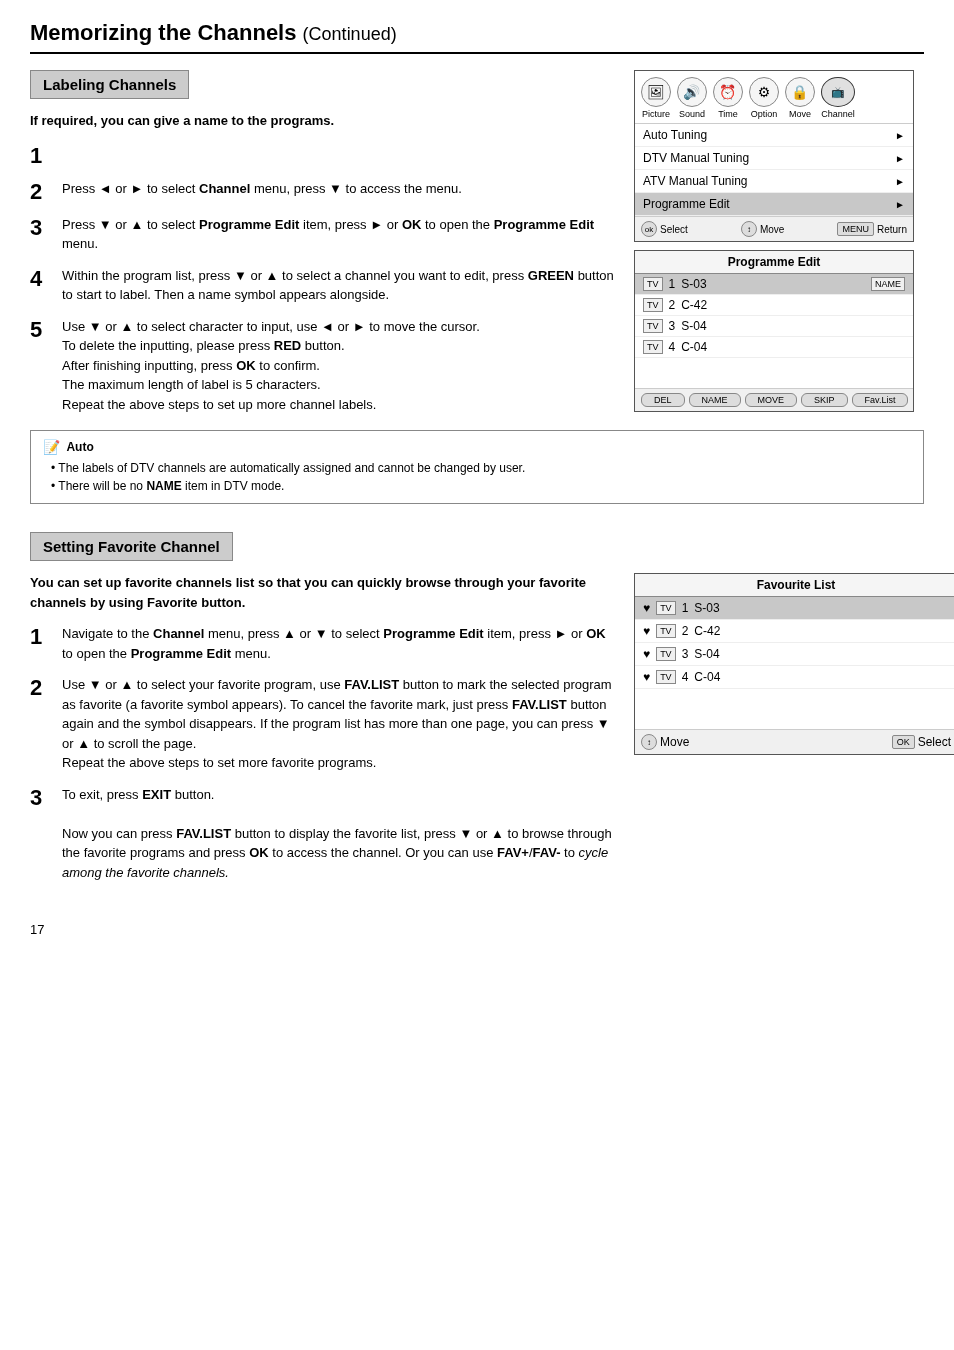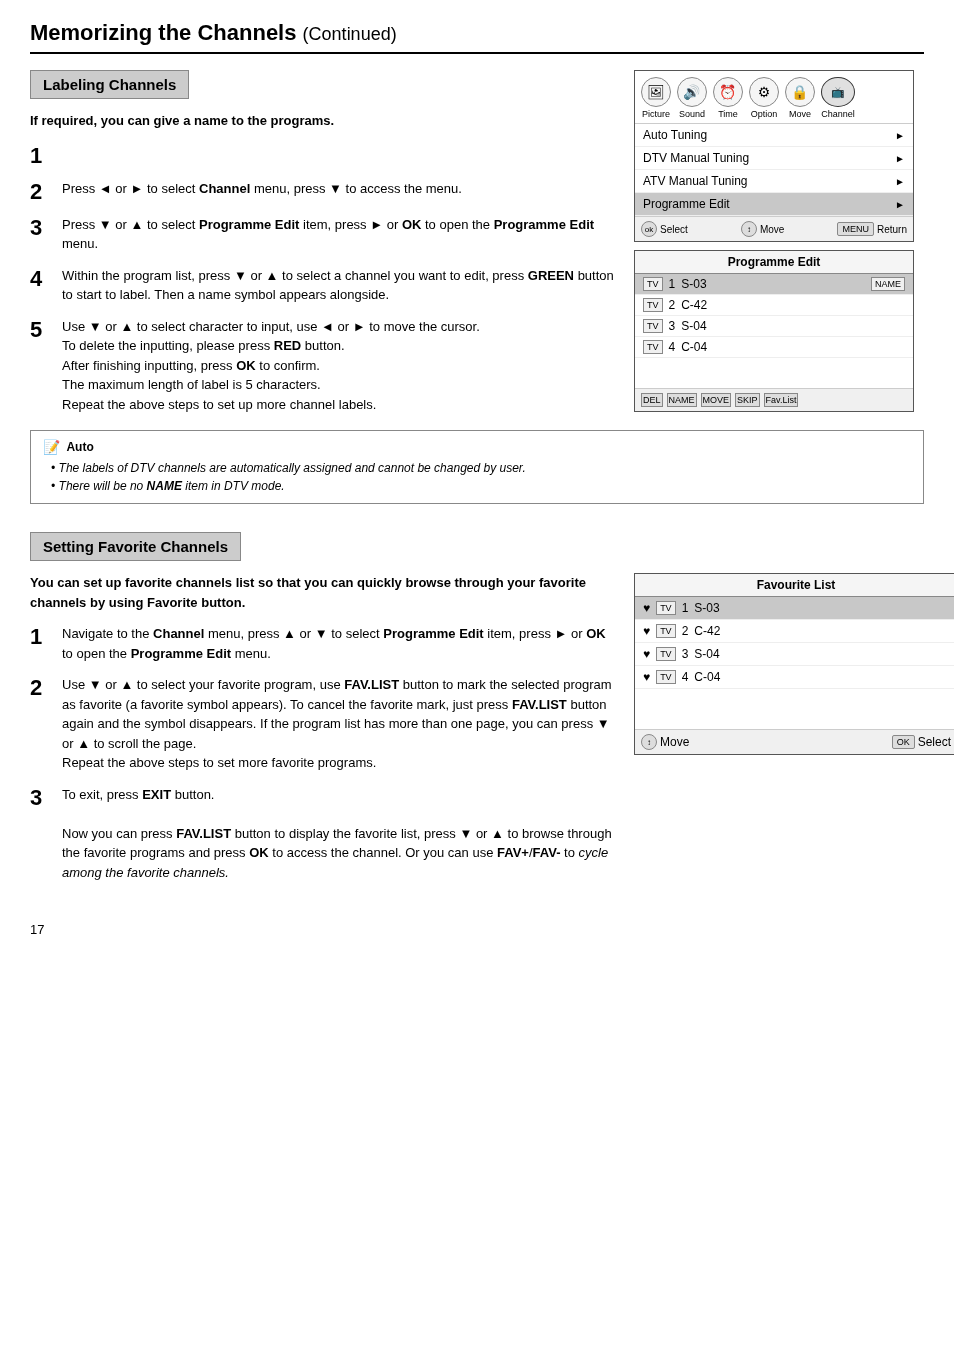--- a/index.html
+++ b/index.html
@@ -213,23 +213,23 @@
     .prog-footer {
       display: flex;
       gap: 4px;
       padding: 4px 6px;
       border-top: 1px solid #ccc;
       background: #f0f0f0;
     }
     .prog-btn {
       border: 1px solid #888;
       font-size: 9px;
-      padding: 1px 1px;
+      padding: 1px 12px;
       background: #ddd;
-      border-radius: 0;
+      border-radius: 6px;
     }
 
     
     .note-box {
       border: 1px solid #888;
       padding: 8px 12px;
       margin-top: 4px;
       margin-bottom: 16px;
       font-size: 12px;
     }
@@ -239,21 +239,20 @@
       gap: 6px;
       font-weight: bold;
       margin-bottom: 4px;
     }
     .note-icon {
       font-size: 14px;
     }
     .note-item {
       margin-left: 8px;
       line-height: 1.5;
-      font-style: italic;
     }
     .note-item::before {
       content: "• ";
     }
 
     
     .fav-box {
       border: 1.5px solid #555;
       width: 324px;
       font-size: 12px;
@@ -459,21 +458,21 @@
     <div class="note-header">
       <span class="note-icon">📝</span>
       <span>Auto</span>
     </div>
     <div class="note-item">The labels of DTV channels are automatically assigned and cannot be changed by user.</div>
     <div class="note-item">There will be no <b>NAME</b> item in DTV mode.</div>
   </div>
 </div>
 
 <div class="section">
-  <div class="section-header">Setting Favorite Channels</div>
+  <div class="section-header">Setting Favorite Channel</div>
 
   <div class="two-col">
     <div class="left-col">
       <div class="intro-text">You can set up favorite channels list so that you can quickly browse through your favorite channels by using Favorite button.</div>
 
       <div class="step">
         <div class="step-num">1</div>
         <div class="step-text">Navigate to the <b>Channel</b> menu, press ▲ or ▼ to select <b>Programme Edit</b> item, press ► or <b>OK</b> to open the <b>Programme Edit</b> menu.</div>
       </div>
 

